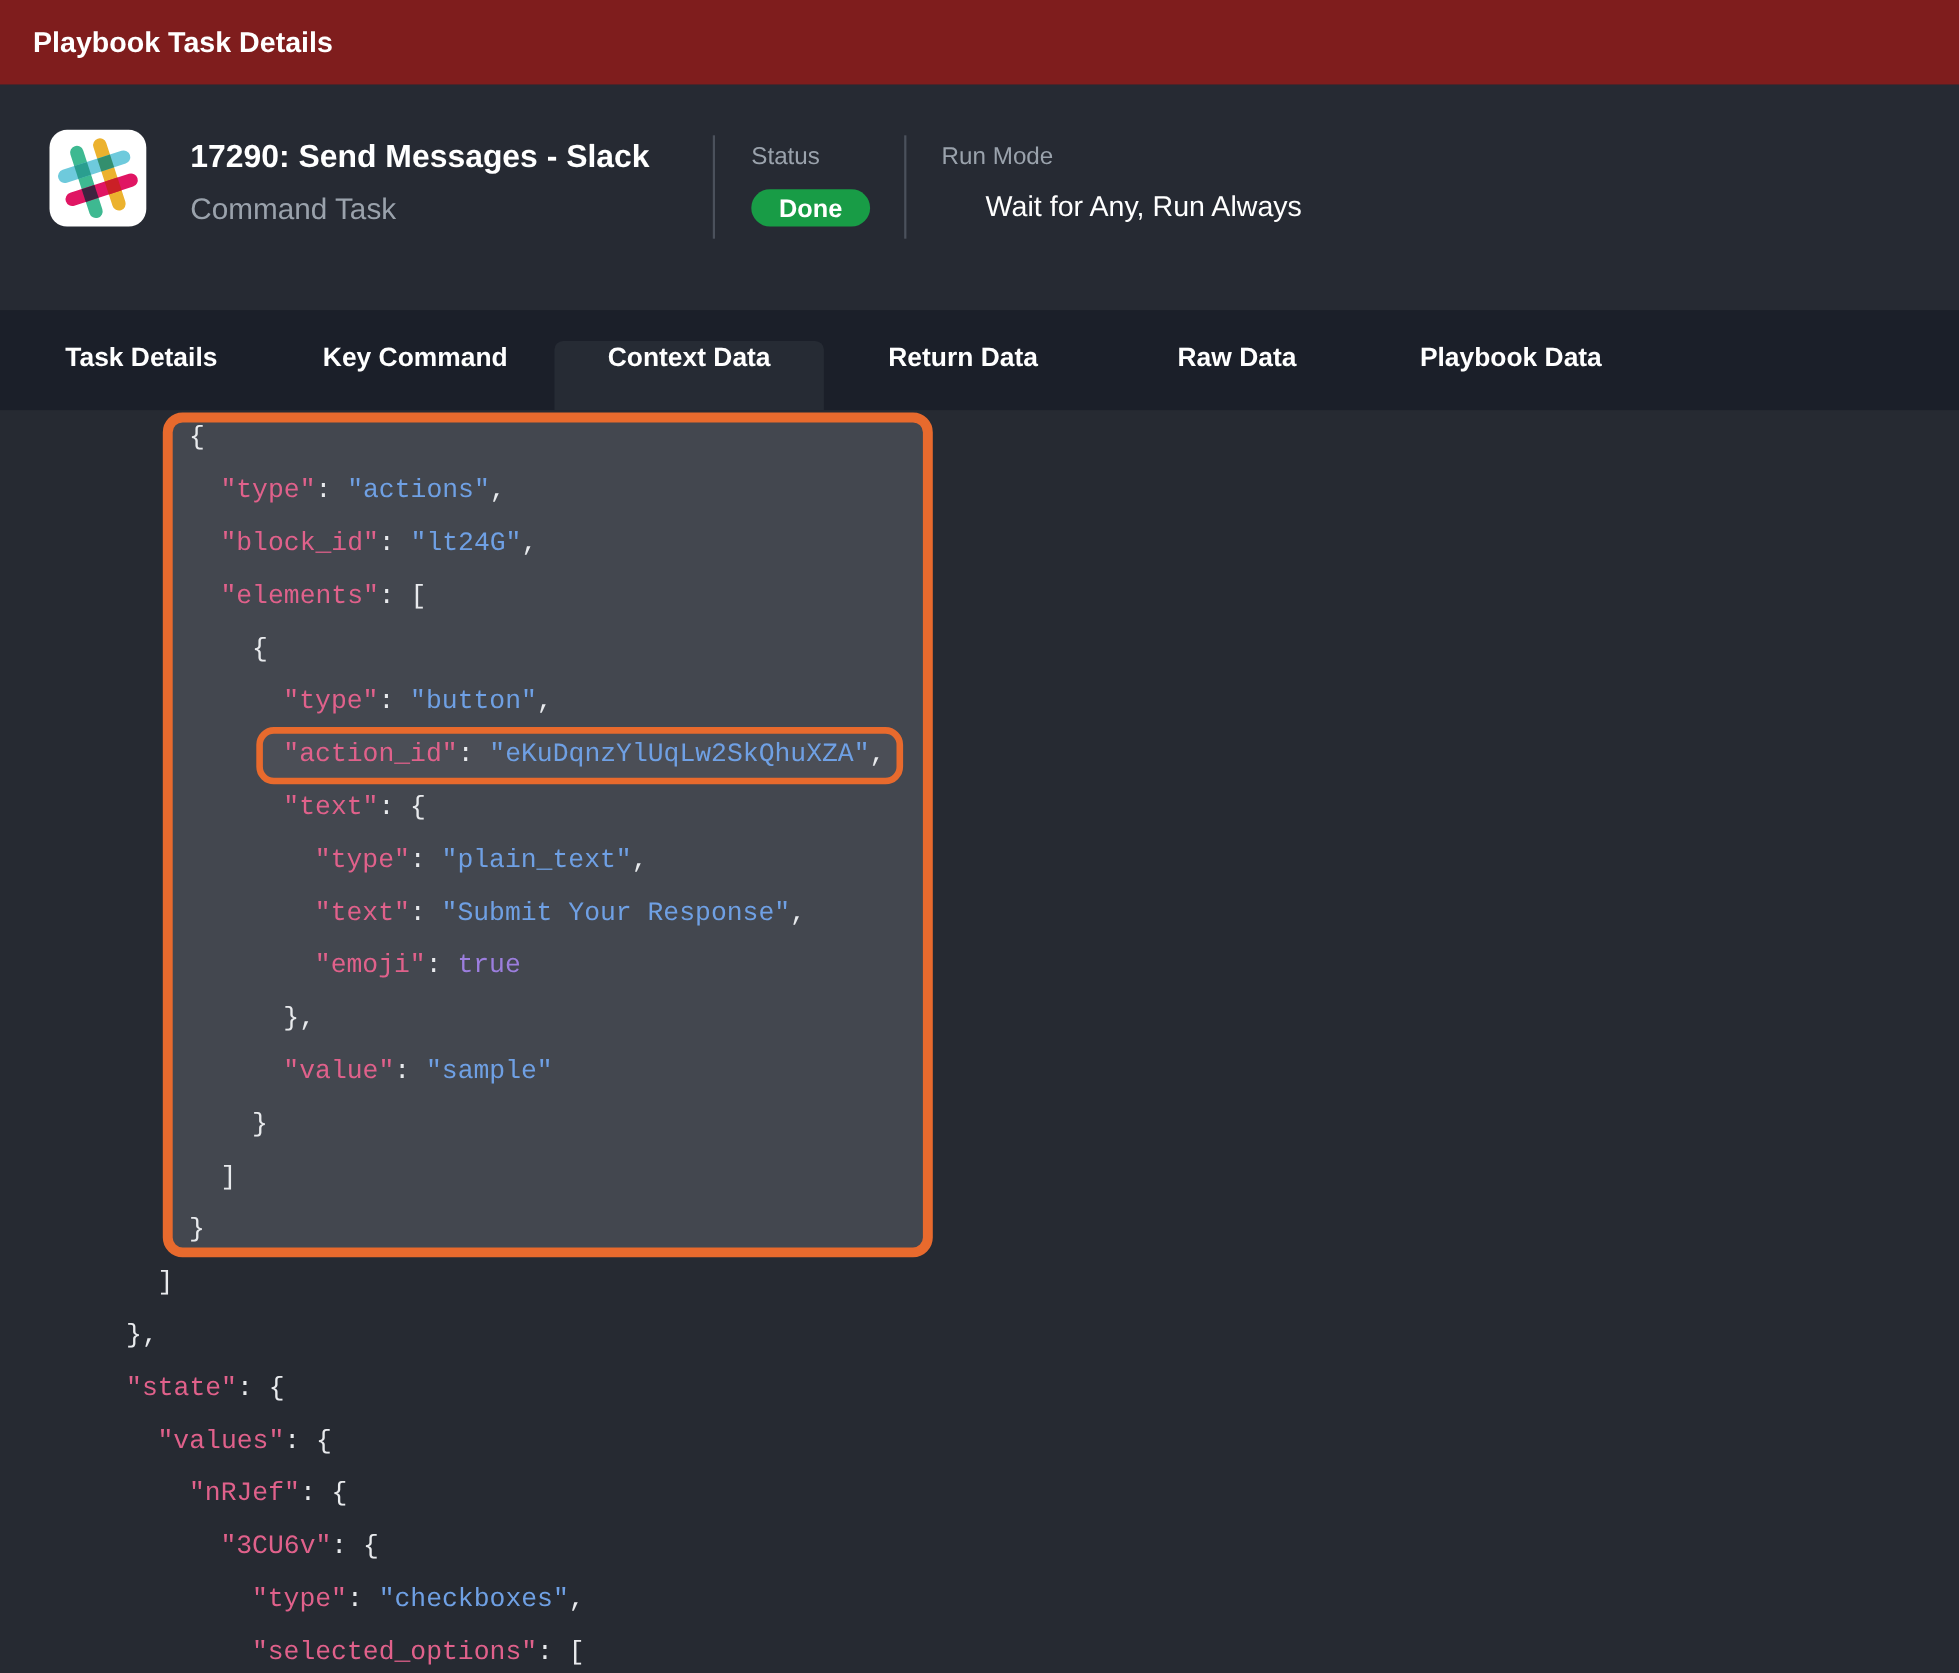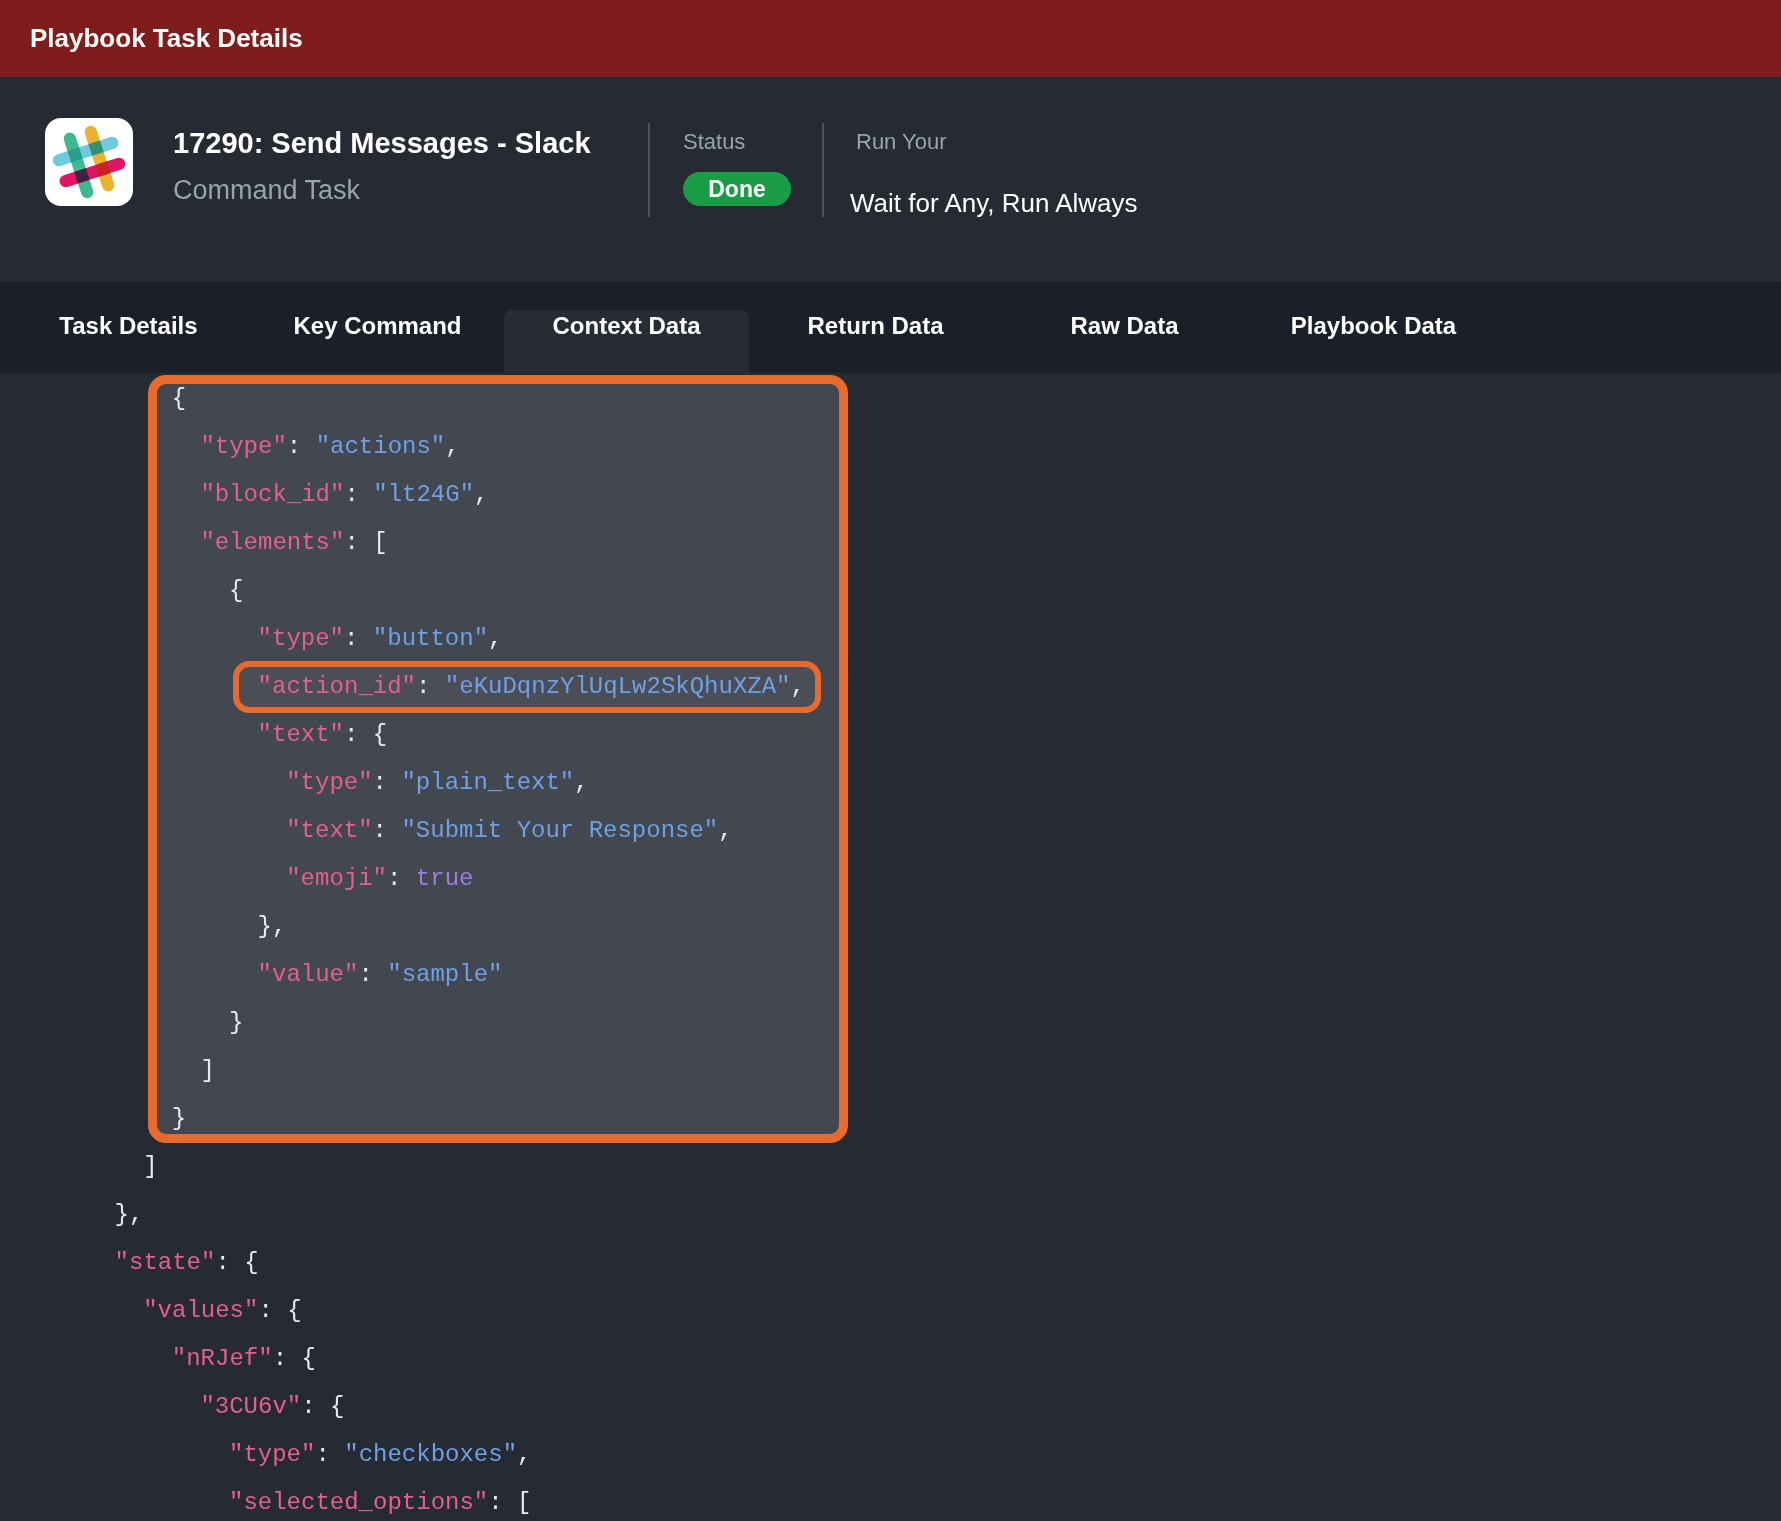--- a/index.html
+++ b/index.html
@@ -57,21 +57,21 @@
   .meta-label{
     position:absolute;top:51px;height:28px;line-height:28px;
     font-size:22px;color:var(--muted);white-space:nowrap;
   }
   .meta-value{
     position:absolute;top:96px;height:28px;line-height:28px;
     font-size:26px;color:#FFFFFF;white-space:nowrap;
   }
   .status-label{left:683px;}
   .runmode-label{left:856px;}
-  .runmode-value{left:850px;margin-top:16px;}
+  .runmode-value{left:896px;}
   .status-badge{
     position:absolute;left:683px;top:95px;width:108px;height:34px;
     background:var(--green);border-radius:17px;
     text-align:center;line-height:34px;font-size:23px;font-weight:bold;color:#ffffff;
   }
 
   
   .tabbar{
     position:absolute;left:0;top:282px;width:1781px;height:91px;
     background:#1B1F29;
@@ -150,21 +150,21 @@
   <div class="task-name">17290: Send Messages - Slack</div>
   <div class="task-subtitle">Command Task</div>
 
   <div class="vdivider d1"></div>
 
   <div class="meta-label status-label">Status</div>
   <div class="status-badge">Done</div>
 
   <div class="vdivider d2"></div>
 
-  <div class="meta-label runmode-label">Run Your</div>
+  <div class="meta-label runmode-label">Run Mode</div>
   <div class="meta-value runmode-value">Wait for Any, Run Always</div>
 </div>
 
 <div class="tabbar">
   <div class="tab">
       <span>Task Details</span>
     </div>
   <div class="tab">
       <span>Key Command</span>
     </div>

